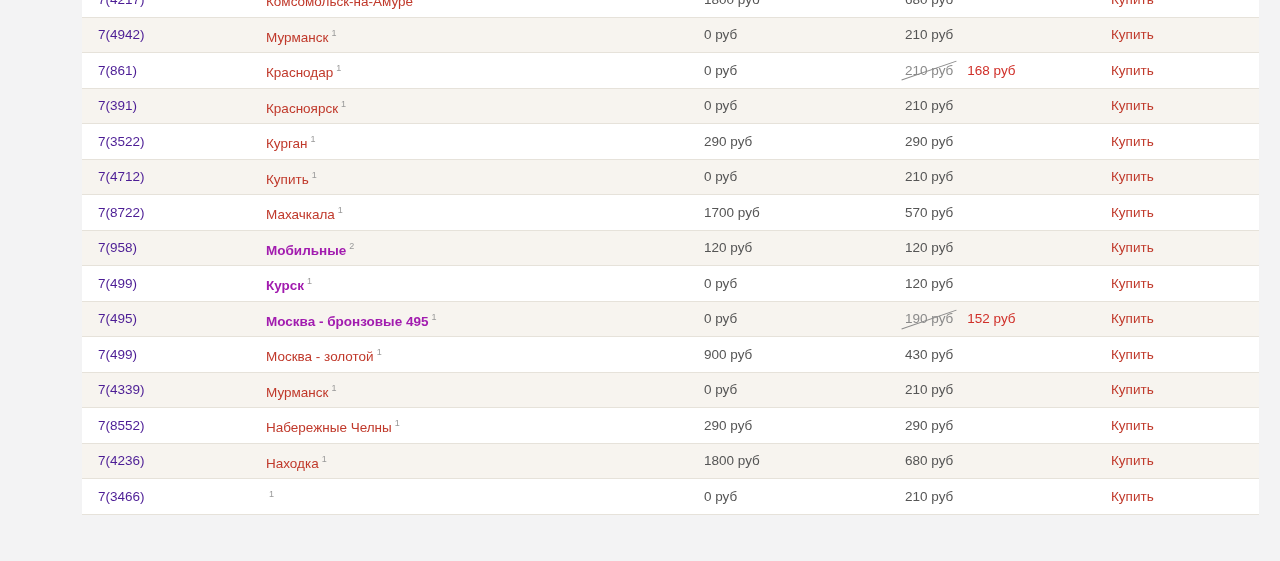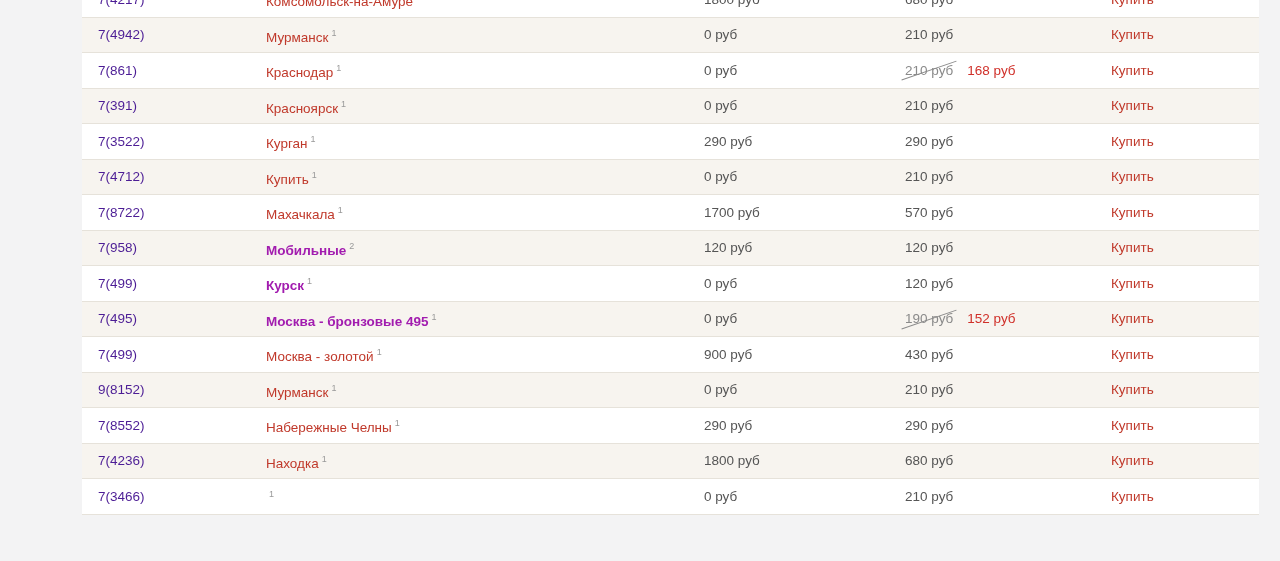--- a/index.html
+++ b/index.html
@@ -179,21 +179,21 @@
           <td class="col-buy"><a class="buy-link" href="#">Купить</a></td>
         </tr>
         <tr class="row-odd">
           <td class="col-code">7(499)</td>
           <td class="col-city"><a class="city-link" href="#">Москва - золотой</a><span class="sup">1</span></td>
           <td class="col-p1">900 руб</td>
           <td class="col-p2">430 руб</td>
           <td class="col-buy"><a class="buy-link" href="#">Купить</a></td>
         </tr>
         <tr class="row-even">
-          <td class="col-code">9(8152)</td>
+          <td class="col-code">7(4339)</td>
           <td class="col-city"><a class="city-link" href="#">Мурманск</a><span class="sup">1</span></td>
           <td class="col-p1">0 руб</td>
           <td class="col-p2">210 руб</td>
           <td class="col-buy"><a class="buy-link" href="#">Купить</a></td>
         </tr>
         <tr class="row-odd">
           <td class="col-code">7(8552)</td>
           <td class="col-city"><a class="city-link" href="#">Набережные Челны</a><span class="sup">1</span></td>
           <td class="col-p1">290 руб</td>
           <td class="col-p2">290 руб</td>

